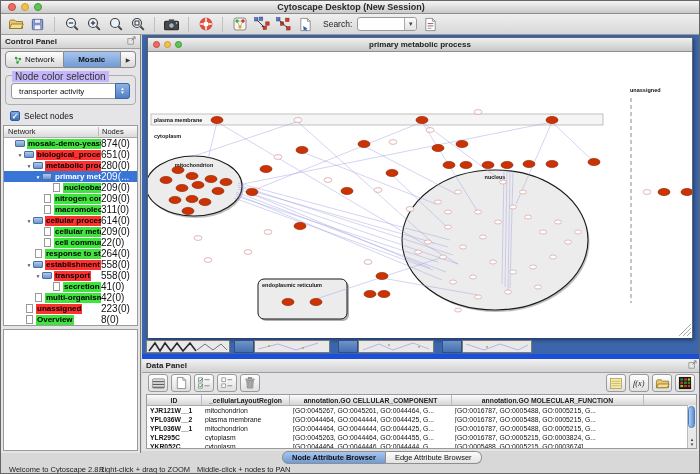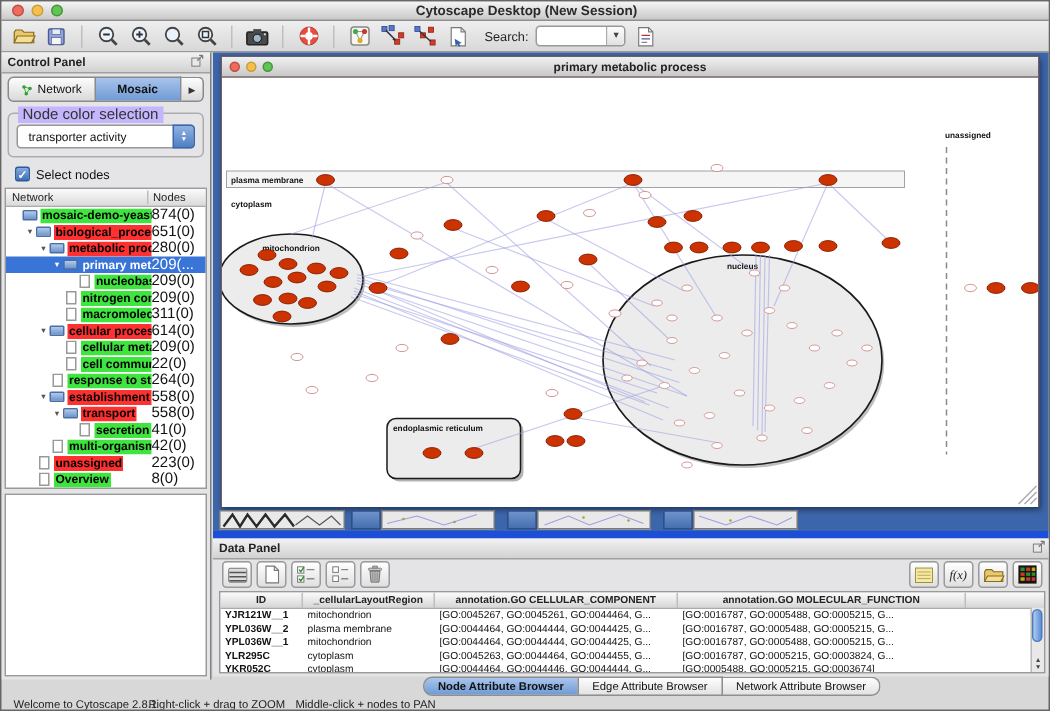--- a/index.html
+++ b/index.html
@@ -703,21 +703,20 @@
       <div class="vscroll">
         <span class="vthumb"></span>
         <span class="varrows">▲<br>▼</span>
       </div>
     </div>
   </div>
 
   <div class="attr-tabs" id="attr-tabs">
       <span class="atab active">Node Attribute Browser</span>
       <span class="atab">Edge Attribute Browser</span>
-      <span class="atab">Network Attribute Browser</span>
     </div>
 
   <div class="statusbar">
     <span style="left:8px">Welcome to Cytoscape 2.8.1</span>
     <span style="left:98px">Right-click + drag to ZOOM</span>
     <span style="left:196px">Middle-click + nodes to PAN</span>
   </div>
 
 </div>
 

